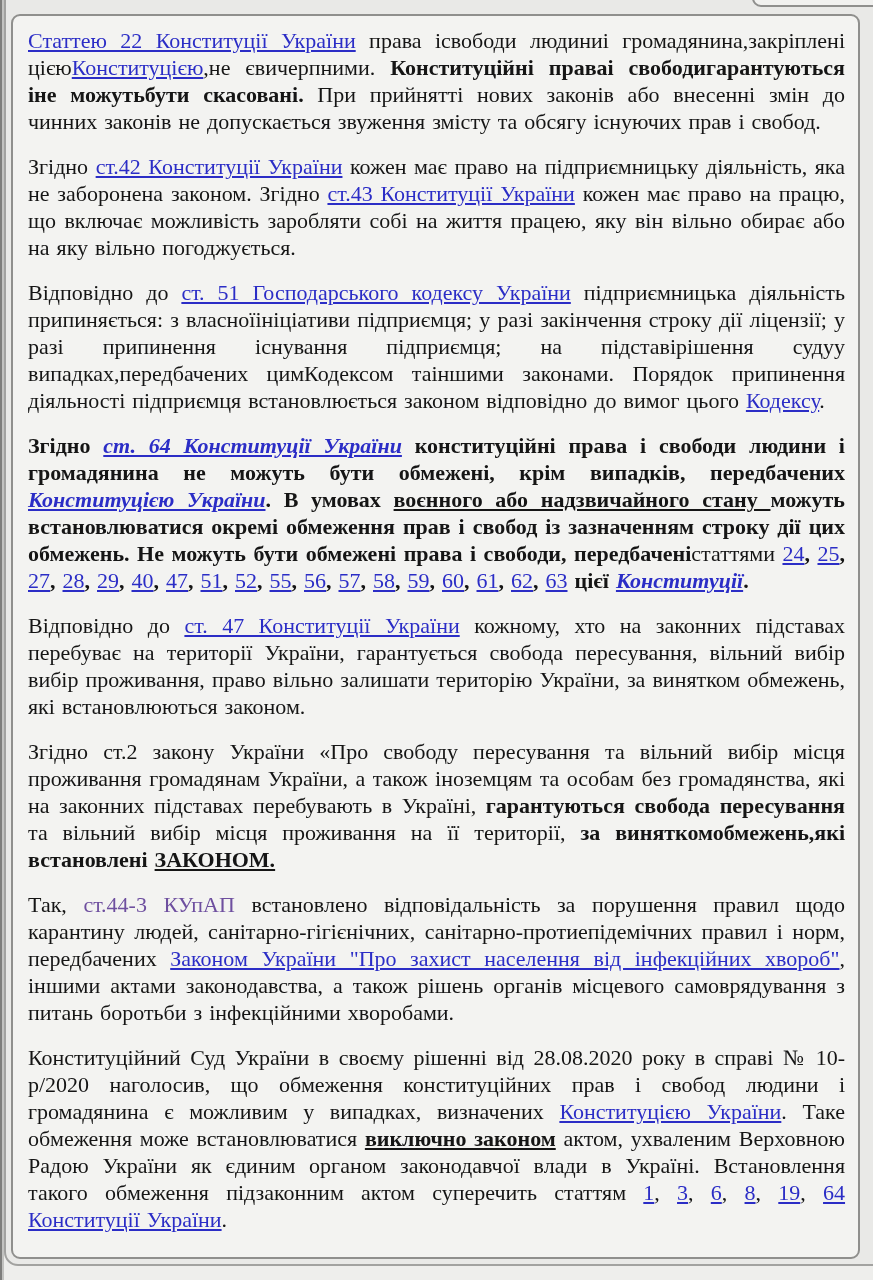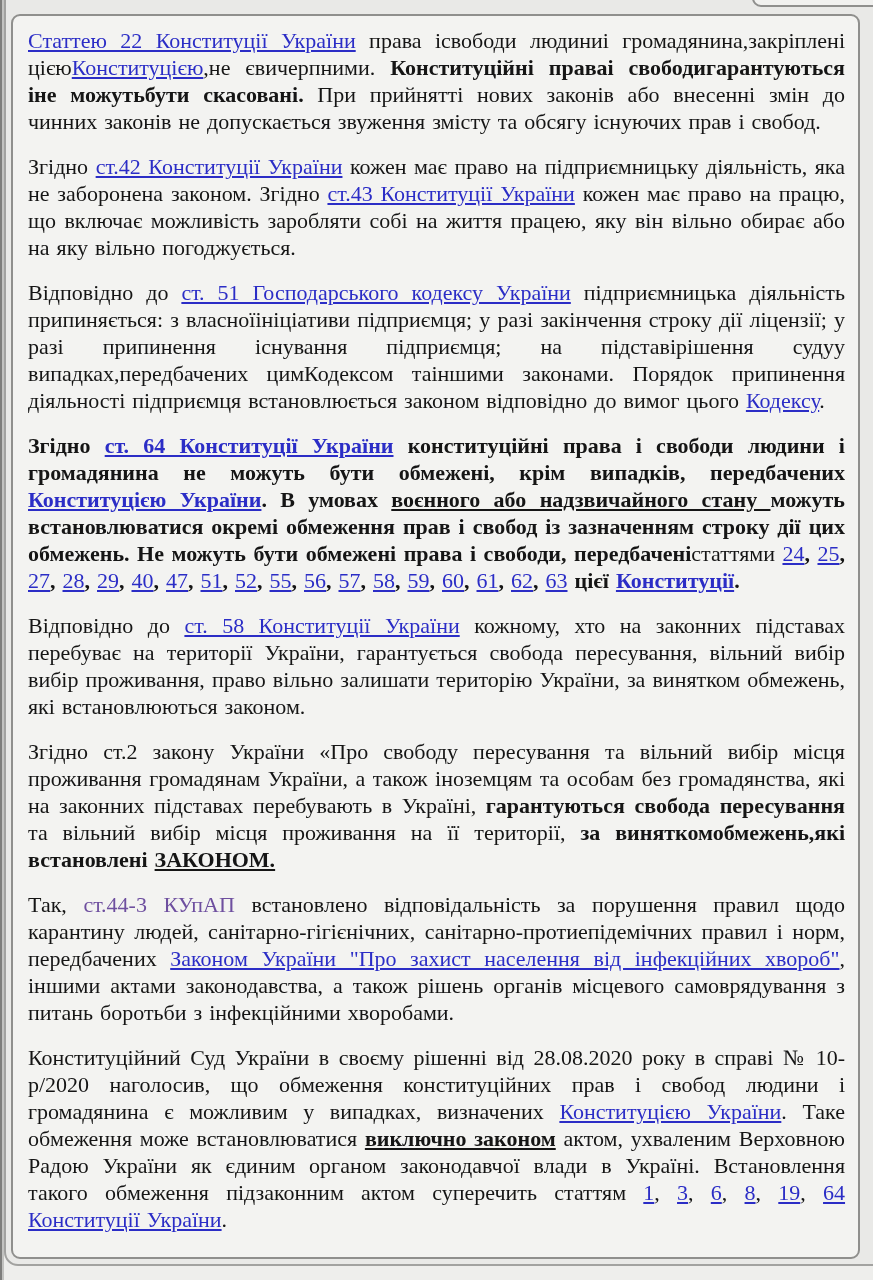--- a/index.html
+++ b/index.html
@@ -47,31 +47,31 @@
     font-size:22px;
     line-height:27px;
     color:#151515;
     word-spacing:1.5px;
   }
   .paper p:last-child { margin-bottom:0; }
   .run-n  { }
   .run-b  { font-weight:bold; }
   .run-bu { font-weight:bold; text-decoration:underline;margin-top:8px; }
   .run-l  { text-decoration:underline; cursor:pointer; }
-  .run-bl { font-weight:bold; text-decoration:underline; cursor:pointer; }
+  .run-bl { font-weight:bold; text-decoration:underline; cursor:pointer;font-style:italic; }
   .run-v  { cursor:pointer; }
 </style>
 </head>
 <body>
 
 <div class="left-gutter"></div>
 <div class="outer-card"></div>
 <div class="top-button"></div>
 <div class="paper" id="paper">
     <p><span class="run-l" style="color: rgb(43, 45, 198);">Статтею 22 Конституції України</span><span class="run-n"> права ісвободи людиниі громадянина,закріплені цією</span><span class="run-l" style="color: rgb(43, 45, 198);">Конституцією</span><span class="run-n">,не євичерпними.  </span><span class="run-b">Конституційні праваі свободигарантуються іне можутьбути скасовані.</span><span class="run-n">  При прийнятті нових законів або внесенні змін до чинних законів не допускається звуження змісту та обсягу існуючих прав і свобод.</span></p>
     <p><span class="run-n">Згідно </span><span class="run-l" style="color: rgb(43, 45, 198);">ст.42 Конституції України</span><span class="run-n"> кожен має право на підприємницьку діяльність, яка не заборонена законом. Згідно </span><span class="run-l" style="color: rgb(43, 45, 198);">ст.43 Конституції України</span><span class="run-n"> кожен має право на працю, що включає можливість заробляти собі на життя працею, яку він вільно обирає або на яку вільно погоджується.</span></p>
     <p><span class="run-n">Відповідно до </span><span class="run-l" style="color: rgb(43, 45, 198);">ст. 51 Господарського кодексу України</span><span class="run-n"> підприємницька діяльність припиняється: з власноїініціативи підприємця;  у разі закінчення строку дії ліцензії; у разі припинення існування підприємця; на підставірішення судуу випадках,передбачених цимКодексом таіншими законами.  Порядок припинення діяльності підприємця встановлюється законом відповідно до вимог цього </span><span class="run-l" style="color: rgb(43, 45, 198);">Кодексу</span><span class="run-n">.</span></p>
     <p><span class="run-b">Згідно </span><span class="run-bl" style="color: rgb(43, 45, 198);">ст. 64 Конституції України</span><span class="run-b"> конституційні права і свободи людини і громадянина не можуть бути обмежені, крім випадків, передбачених </span><span class="run-bl" style="color: rgb(43, 45, 198);">Конституцією України</span><span class="run-b">. В умовах </span><span class="run-bu">воєнного або надзвичайного стану </span><span class="run-b">можуть встановлюватися окремі обмеження прав і свобод із зазначенням строку дії цих обмежень. Не можуть бути обмежені права і свободи, передбачені</span><span class="run-n">статтями </span><span class="run-l" style="color: rgb(43, 45, 198);">24</span><span class="run-b">, </span><span class="run-l" style="color: rgb(43, 45, 198);">25</span><span class="run-b">, </span><span class="run-l" style="color: rgb(43, 45, 198);">27</span><span class="run-b">, </span><span class="run-l" style="color: rgb(43, 45, 198);">28</span><span class="run-b">, </span><span class="run-l" style="color: rgb(43, 45, 198);">29</span><span class="run-b">, </span><span class="run-l" style="color: rgb(43, 45, 198);">40</span><span class="run-b">, </span><span class="run-l" style="color: rgb(43, 45, 198);">47</span><span class="run-b">, </span><span class="run-l" style="color: rgb(43, 45, 198);">51</span><span class="run-b">, </span><span class="run-l" style="color: rgb(43, 45, 198);">52</span><span class="run-b">, </span><span class="run-l" style="color: rgb(43, 45, 198);">55</span><span class="run-b">, </span><span class="run-l" style="color: rgb(43, 45, 198);">56</span><span class="run-b">, </span><span class="run-l" style="color: rgb(43, 45, 198);">57</span><span class="run-b">, </span><span class="run-l" style="color: rgb(43, 45, 198);">58</span><span class="run-b">, </span><span class="run-l" style="color: rgb(43, 45, 198);">59</span><span class="run-b">, </span><span class="run-l" style="color: rgb(43, 45, 198);">60</span><span class="run-b">, </span><span class="run-l" style="color: rgb(43, 45, 198);">61</span><span class="run-b">, </span><span class="run-l" style="color: rgb(43, 45, 198);">62</span><span class="run-b">, </span><span class="run-l" style="color: rgb(43, 45, 198);">63</span><span class="run-b"> цієї </span><span class="run-bl" style="color: rgb(43, 45, 198);">Конституції</span><span class="run-b">.</span></p>
-    <p><span class="run-n">Відповідно до </span><span class="run-l" style="color: rgb(43, 45, 198);">ст. 58 Конституції України</span><span class="run-n"> кожному, хто на законних підставах перебуває на території України, гарантується свобода пересування, вільний вибір вибір проживання, право вільно залишати територію України, за винятком обмежень, які встановлюються законом.</span></p>
+    <p><span class="run-n">Відповідно до </span><span class="run-l" style="color: rgb(43, 45, 198);">ст. 47 Конституції України</span><span class="run-n"> кожному, хто на законних підставах перебуває на території України, гарантується свобода пересування, вільний вибір вибір проживання, право вільно залишати територію України, за винятком обмежень, які встановлюються законом.</span></p>
     <p><span class="run-n">Згідно ст.2 закону України «Про свободу пересування та вільний вибір місця проживання громадянам України, а також іноземцям та особам без громадянства, які на законних підставах перебувають в Україні, </span><span class="run-b">гарантуються свобода пересування</span><span class="run-n"> та вільний вибір місця проживання на її території, </span><span class="run-b">за виняткомобмежень,які встановлені </span><span class="run-bu">ЗАКОНОМ.</span></p>
     <p><span class="run-n">Так, </span><span class="run-v" style="color: rgb(110, 79, 159);">ст.44-3 КУпАП</span><span class="run-n"> встановлено відповідальність за порушення правил щодо карантину людей, санітарно-гігієнічних, санітарно-протиепідемічних правил і норм, передбачених </span><span class="run-l" style="color: rgb(43, 45, 198);">Законом України "Про захист населення від інфекційних хвороб"</span><span class="run-n">, іншими актами законодавства, а також рішень органів місцевого самоврядування з питань боротьби з інфекційними хворобами.</span></p>
     <p><span class="run-n">Конституційний Суд України в своєму рішенні від 28.08.2020 року в справі № 10-р/2020 наголосив, що обмеження конституційних прав і свобод людини і громадянина є можливим у випадках, визначених </span><span class="run-l" style="color: rgb(43, 45, 198);">Конституцією України</span><span class="run-n">. Таке обмеження може встановлюватися </span><span class="run-bu">виключно законом</span><span class="run-n"> актом, ухваленим Верховною Радою України як єдиним органом законодавчої влади в Україні. Встановлення такого обмеження підзаконним актом суперечить статтям </span><span class="run-l" style="color: rgb(43, 45, 198);">1</span><span class="run-n">, </span><span class="run-l" style="color: rgb(43, 45, 198);">3</span><span class="run-n">, </span><span class="run-l" style="color: rgb(43, 45, 198);">6</span><span class="run-n">, </span><span class="run-l" style="color: rgb(43, 45, 198);">8</span><span class="run-n">, </span><span class="run-l" style="color: rgb(43, 45, 198);">19</span><span class="run-n">, </span><span class="run-l" style="color: rgb(43, 45, 198);">64 Конституції України</span><span class="run-n">.</span></p>
   </div>
 
 </body></html>

